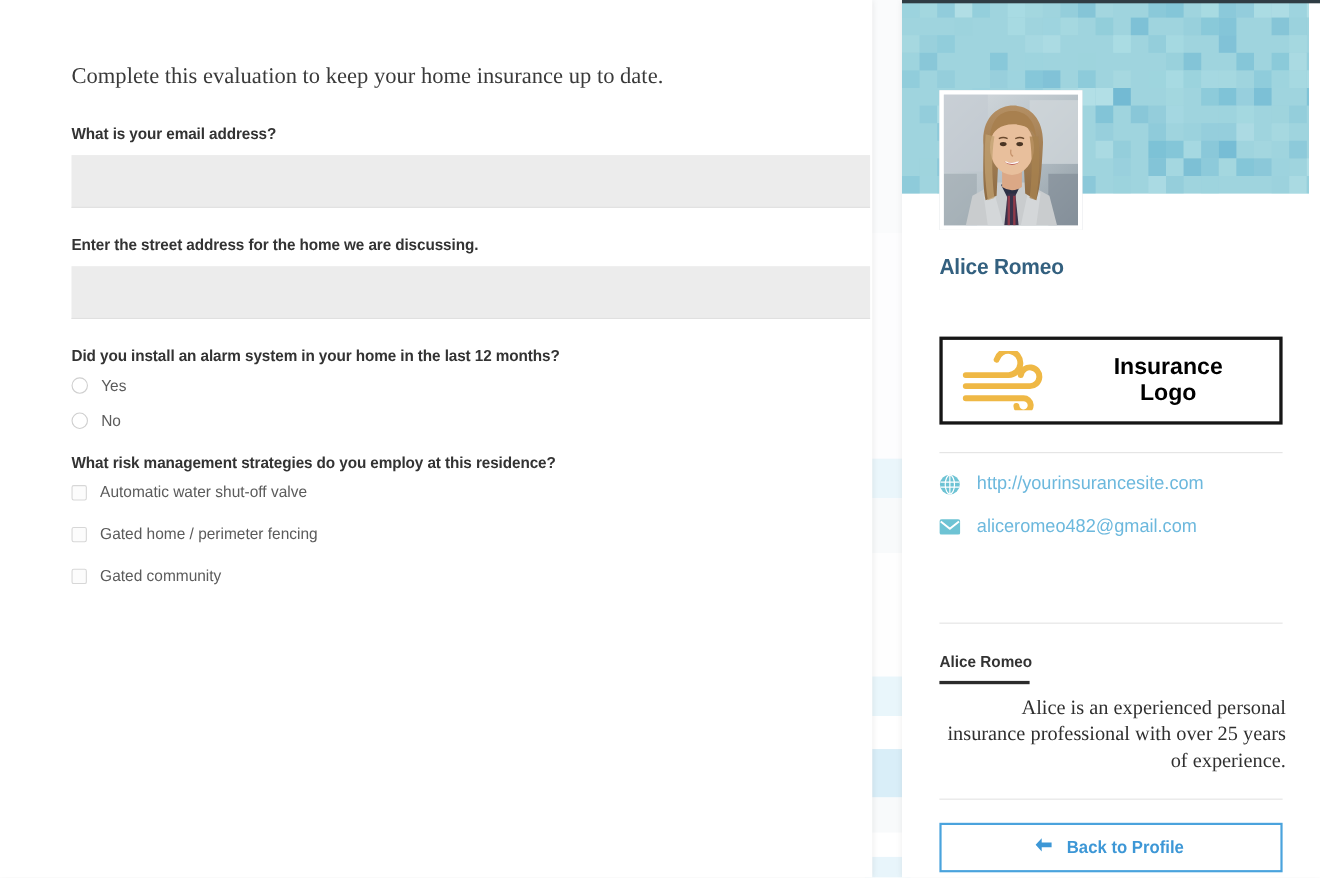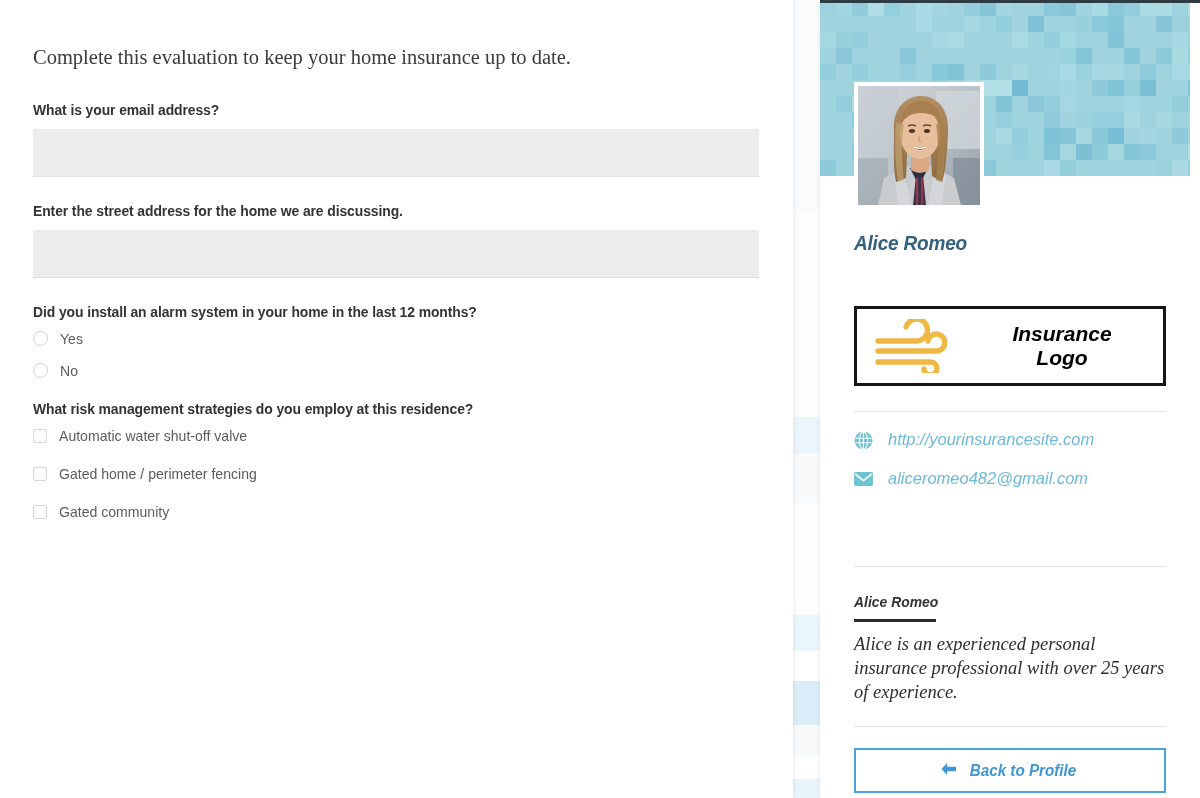--- a/index.html
+++ b/index.html
@@ -102,21 +102,22 @@
     content: "";
     position: absolute;
     left: 4.6px;
     top: 5.2px;
     width: 3.4px;
     height: 1.3px;
     background: #e2eff3;
   }
 
   .form-body {
-    padding: 44px 33px 0 33px;
+    padding: 56px 33px 0 33px;
+    margin-left: 32px;
   }
   .intro-text {
     font-family: "Liberation Serif", serif;
     font-size: 20.5px;
     color: #3a3a3a;
     margin: 0 0 30px 0;
     line-height: 1.35;
   }
   .question-label {
     font-family: "Liberation Sans Narrow", "Liberation Sans", sans-serif;
@@ -180,21 +181,20 @@
   
   .sidebar {
     position: absolute;
     left: 820px;
     top: 0;
     width: 380px;
     height: 798px;
     background: #ffffff;
     box-shadow: 0 0 6px rgba(0,0,0,0.08);
     overflow: hidden;
-    font-style: italic;
   }
   .banner {
     position: absolute;
     left: 0;
     top: 0;
     width: 370px;
     height: 176px;
     background: #9fd4de;
     overflow: hidden;
   }
@@ -320,20 +320,21 @@
   }
   .bio-text {
     position: absolute;
     left: 34px;
     top: 632px;
     width: 315px;
     font-family: "Liberation Serif", serif;
     font-size: 18.5px;
     line-height: 1.3;
     color: #2f2f2f;
+    text-align: right;
   }
 
   .back-button {
     position: absolute;
     left: 34px;
     top: 748px;
     width: 312px;
     height: 45px;
     border: 2px solid #4aa3dd;
     background: #ffffff;

